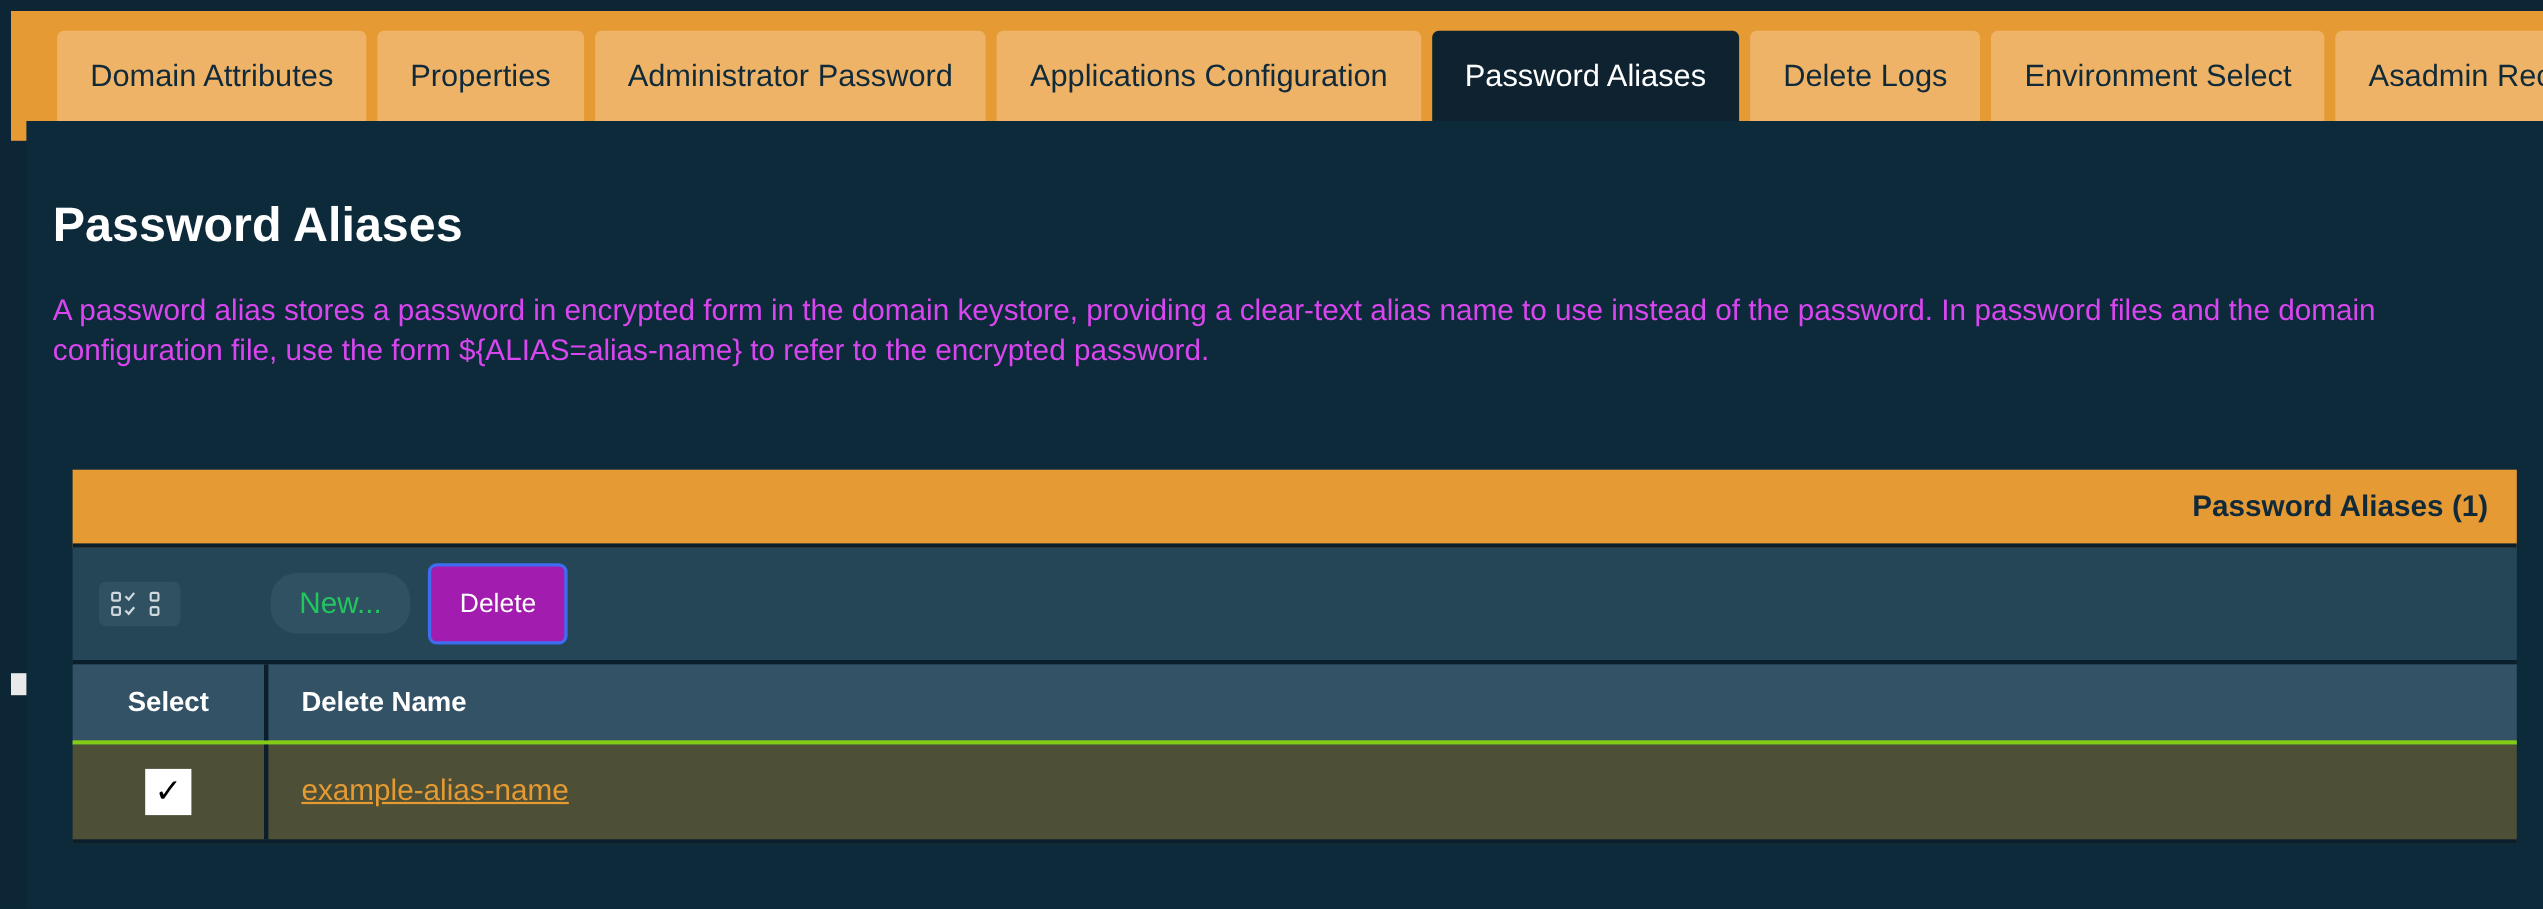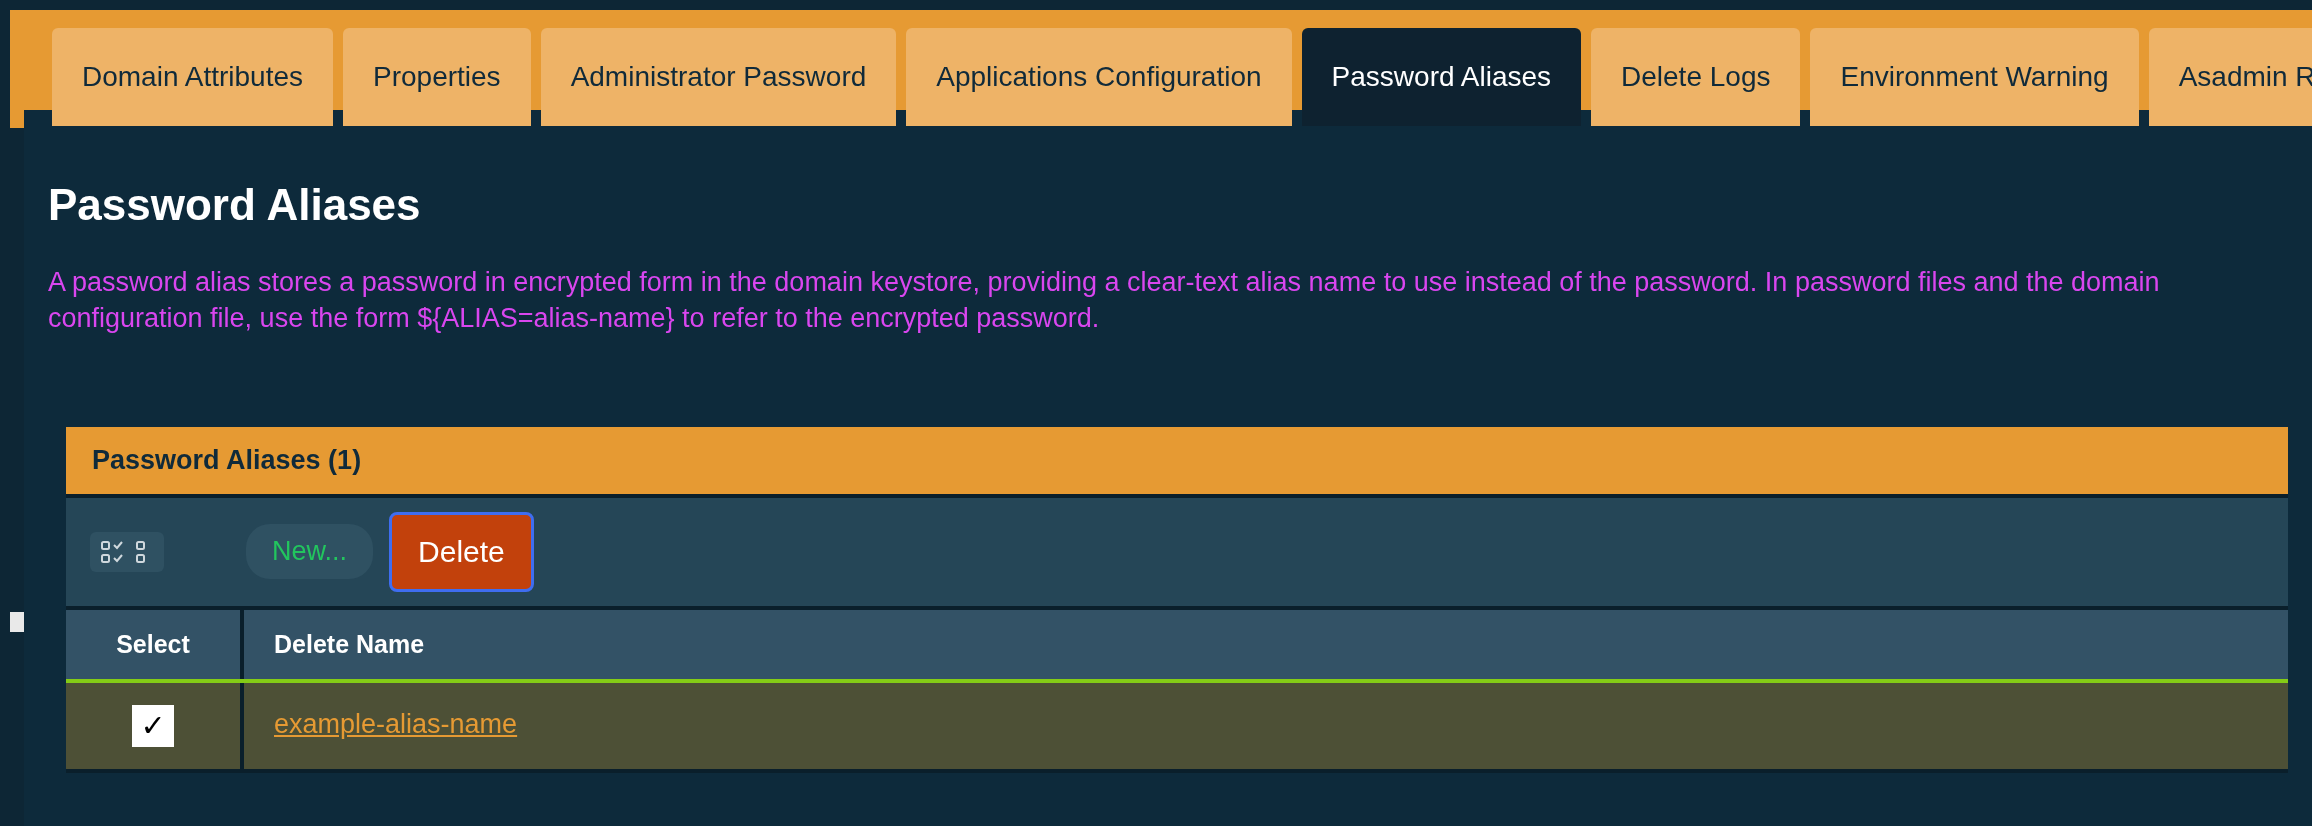--- a/index.html
+++ b/index.html
@@ -27,21 +27,21 @@
     left: 42px;
     display: flex;
     gap: 10px;
   }
   .tab {
     background: #eeb367;
     color: #102a3a;
     font-size: 28px;
     padding: 22px 30px;
     border-radius: 6px 6px 0 0;
-    height: 98px;
+    height: 82px;
     display: flex;
     align-items: center;
     white-space: nowrap;
     cursor: pointer;
   }
   .tab.active {
     background: #0e2230;
     color: #ffffff;
   }
   
@@ -82,20 +82,21 @@
   .table-wrap {
     margin-left: 18px;
   }
   .table-header-bar {
     background: #e69a33;
     color: #102a3a;
     font-size: 27px;
     font-weight: bold;
     padding: 18px 26px;
     border-bottom: 4px solid #0a1f2b;
+    text-align: right;
   }
   .action-bar {
     background: #254657;
     padding: 14px 24px;
     display: flex;
     align-items: center;
     gap: 16px;
     border-bottom: 4px solid #0a1f2b;
   }
   .icon-group {
@@ -111,23 +112,23 @@
   .btn {
     background: #2f5162;
     color: #22c55e;
     font-size: 27px;
     padding: 12px 26px;
     border: none;
     border-radius: 24px;
     cursor: pointer;
   }
   .btn-outlined {
-    background: #c2410c;
+    background: #a21caf;
     color: #ffffff;
-    font-size: 30px;
+    font-size: 24px;
     padding: 20px 26px;
     border: 3px solid #3f6df0;
     border-radius: 8px;
     cursor: pointer;
   }
   .column-header-row {
     display: flex;
     background: #335266;
     border-bottom: 4px solid #84cc16;
   }
@@ -195,21 +196,21 @@
 <body>
 
 <div class="topbar">
   <div class="tabs" id="tabs-container">
       <div class="tab">Domain Attributes</div>
       <div class="tab">Properties</div>
       <div class="tab">Administrator Password</div>
       <div class="tab">Applications Configuration</div>
       <div class="tab active">Password Aliases</div>
       <div class="tab">Delete Logs</div>
-      <div class="tab">Environment Warning</div>
+      <div class="tab">Environment Select</div>
       <div class="tab">Asadmin Recorder</div>
     </div>
 </div>
 <div class="orange-sliver"></div>
 <div class="left-notch"></div>
 
 <div class="content">
   <h1 class="page-title">Password Aliases</h1>
   <p class="page-desc">A password alias stores a password in encrypted form in the domain keystore, providing a clear-text alias name to use instead of the password. In password files and the domain configuration file, use the form ${ALIAS=alias-name} to refer to the encrypted password.</p>
 

